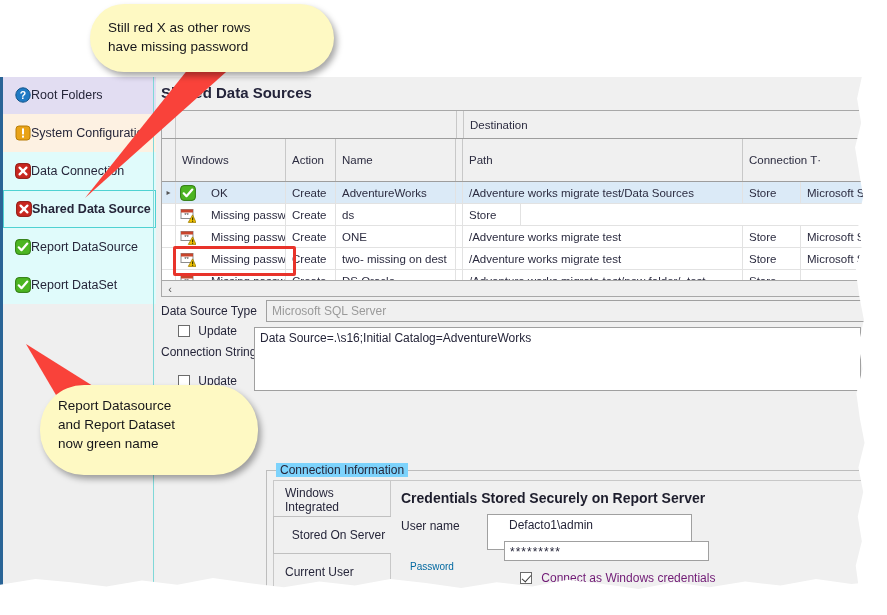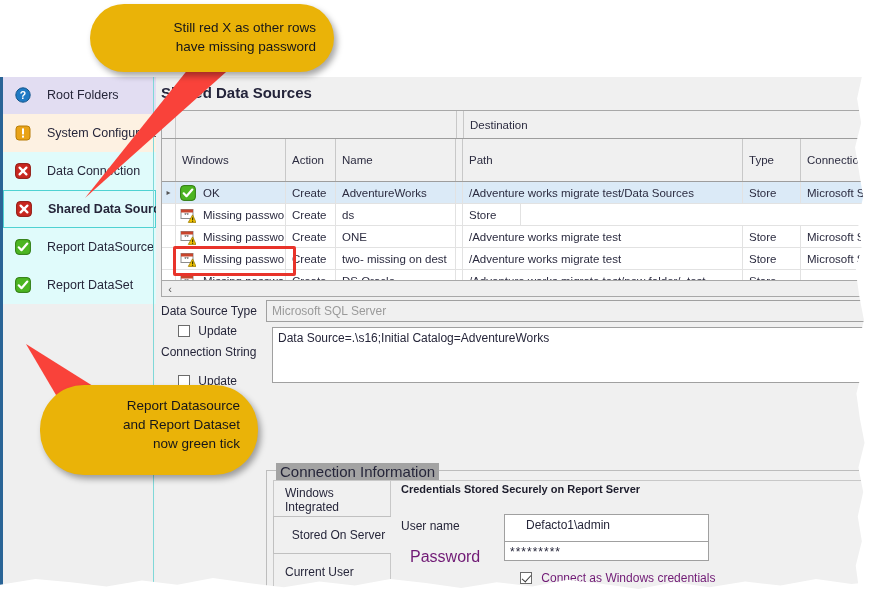--- a/index.html
+++ b/index.html
@@ -9,21 +9,21 @@
 
   
   #app-window{position:absolute;left:0;top:76px;width:873px;height:528px;
               background:#f0f0f0;overflow:hidden;}
 
   
   #sidebar{position:absolute;left:0;top:0;width:156px;height:528px;
            background:#efefef;border-left:3px solid #2a6496;box-sizing:border-box;}
   #sidebar .nav-item{position:relative;height:38px;display:flex;align-items:center;
                      padding-left:12px;box-sizing:border-box;font-size:12.5px;color:#26263a;}
-  #sidebar .nav-item .lbl{margin-left:16px;white-space:nowrap;}
+  #sidebar .nav-item .lbl{margin-left:0;white-space:nowrap;}
   .ni-root{background:#e2ddf2;}
   .ni-sys{background:#fdf1e2;}
   .ni-cyan{background:#e0fbfb;}
   .ni-sel{background:#e0fbfb;border:1px solid #4fd2d2;font-weight:bold;}
 
   .ico{width:16px;height:16px;flex:0 0 16px;display:inline-block;position:relative;}
   .ico svg{display:block;}
 
   
   #main{position:absolute;left:156px;top:0;right:0;height:528px;background:#f0f0f0;}
@@ -47,21 +47,21 @@
   .c-path{width:280px;flex:0 0 280px;}
   .c-type{width:58px;flex:0 0 58px;}
   .c-conn{width:89px;flex:0 0 89px;}
 
   .drow{display:flex;height:21px;border-bottom:1px solid #e2e2e2;background:#fff;}
   .drow>div{border-right:1px solid #e2e2e2;box-sizing:border-box;
             display:flex;align-items:center;padding-left:6px;font-size:11.5px;
             color:#2c2c40;white-space:nowrap;overflow:hidden;}
   .drow.sel>div{background:#dbeaf7;}
   .drow .c-ind{justify-content:center;padding-left:0;color:#555;font-size:8px;}
-  .drow .c-status{padding-left:4px;gap:5px;}
+  .drow .c-status{padding-left:4px;gap:13px;}
   .drow .c-status .ico{margin-right:2px;}
 
   #sel-outline{position:absolute;left:173px;top:170px;width:117px;height:24px;
                border:3px solid #e8332a;border-radius:2px;pointer-events:none;z-index:6;}
 
   
   #grid-scroll{position:absolute;left:5px;top:204px;width:728px;height:17px;
                background:#efefef;border:1px solid #a8a8a8;box-sizing:border-box;
                display:flex;align-items:center;}
   #grid-scroll .sbar-arrow{width:16px;text-align:center;color:#5a5a5a;font-size:11px;}
@@ -73,41 +73,41 @@
        display:inline-block;box-sizing:border-box;position:relative;vertical-align:-2px;}
   .chk.on:after{content:"";position:absolute;left:3px;top:0px;width:4px;height:8px;
                 border:solid #3c3c3c;border-width:0 1.6px 1.6px 0;transform:rotate(42deg);}
   .tbox{position:absolute;background:#fff;border:1px solid #a0a0a0;box-sizing:border-box;
         font-size:12px;color:#26263a;padding:3px 5px;}
   .tbox.ro{background:#f0f0f0;color:#9a9a9a;}
 
   
   #groupbox{position:absolute;left:110px;top:166px;width:607px;height:160px;
             border:1px solid #bdbdbd;}
-  #groupbox-title{position:absolute;left:120px;top:159px;background:#a3a3a3;
-                  padding:0 4px;font-size:15px;color:#26263a;}
+  #groupbox-title{position:absolute;left:120px;top:159px;background:#7dd3fc;
+                  padding:0 4px;font-size:12px;color:#26263a;}
 
   .vtab{position:absolute;left:117px;width:118px;height:38px;
         display:flex;align-items:center;padding-left:12px;box-sizing:border-box;
         font-size:12px;color:#26263a;}
   .vtab.on{background:#f0f0f0;border:1px solid #c0c0c0;border-right:none;z-index:3;justify-content:center;}
   .vtab-group{position:absolute;left:117px;top:176px;width:118px;height:144px;
               border:1px solid #c8c8c8;box-sizing:border-box;background:#f0f0f0;}
   #cred-panel{position:absolute;left:235px;top:176px;width:480px;height:144px;
               background:#f0f0f0;border:1px solid #c8c8c8;border-left:none;box-sizing:border-box;}
 
   
   .vsep{position:absolute;width:1px;background:#7fd8d8;}
 
   
   .tear{position:absolute;background:#ffffff;z-index:30;pointer-events:none;}
 
   
-  .callout{position:absolute;background:#eab308;border-radius:44px;
-           color:#111;text-align:right;z-index:40;
+  .callout{position:absolute;background:#fef9c3;border-radius:44px;
+           color:#111;text-align:left;z-index:40;
            box-shadow:3px 4px 6px rgba(0,0,0,0.35);}
   .callout .ctext{display:block;padding:0 18px;font-size:13.5px;line-height:19px;color:#16161a;}
   .tail{position:absolute;z-index:39;}
   .tail svg{display:block;overflow:visible;}
 </style>
 </head>
 <body>
 
 <div id="app-window">
 
@@ -192,21 +192,20 @@
           <div style="width:428px;flex:0 0 428px;border-right:none;">Destination</div>
         </div>
 
         <div class="hdr-row">
           <div class="c-ind"></div>
           <div class="c-status">Windows</div>
           <div class="c-action">Action</div>
           <div class="c-name">Name</div>
           <div class="c-gap"></div>
           <div class="c-path">Path</div>
-          <div class="c-type">Type</div>
           <div class="c-conn" style="border-right:none;">Connection T·</div>
         </div>
 
         <div class="drow sel">
           <div class="c-ind">▸</div>
           <div class="c-status">
             <span class="ico">
               <svg width="16" height="16" viewBox="0 0 16 16">
                 <rect x="0.6" y="0.6" width="14.8" height="14.8" rx="3.4" fill="#4cb522" stroke="#2f7a12" stroke-width="1"></rect>
                 <path d="M3.7 8.3 L6.5 11.2 L12.3 4.6" stroke="#ffffff" stroke-width="2.2" fill="none" stroke-linecap="round" stroke-linejoin="round"></path>
@@ -327,47 +326,47 @@
         <span class="chk"></span>
         <span style="margin-left:5px;">Update</span>
       </div>
       <div class="tbox ro" style="left:110px;top:-4px;width:607px;height:22px;">Microsoft SQL Server</div>
 
       <div class="fld-label" style="left:5px;top:41px;">Connection String</div>
       <div class="fld-label" style="left:22px;top:70px;">
         <span class="chk"></span>
         <span style="margin-left:5px;">Update</span>
       </div>
-      <div class="tbox" style="left:116px;top:23px;width:607px;height:56px;">Data Source=.\s16;Initial Catalog=AdventureWorks</div>
+      <div class="tbox" style="left:98px;top:23px;width:607px;height:64px;">Data Source=.\s16;Initial Catalog=AdventureWorks</div>
 
       <div id="groupbox"></div>
       <div id="groupbox-title">Connection Information</div>
 
       <div class="vtab-group"></div>
 
       <div class="vtab" style="top:177px;">
         <span>Windows Integrated</span>
       </div>
       <div class="vtab on" style="top:212px;">
         <span>Stored On Server</span>
       </div>
       <div class="vtab" style="top:249px;">
         <span>Current User</span>
       </div>
       <div class="vtab" style="top:284px;">
         <span>Not Required</span>
       </div>
 
       <div id="cred-panel">
-        <div style="position:absolute;left:10px;top:2px;font-size:11px;font-weight:bold;color:#1d1d2c;">Credentials Stored Securely on Report Server</div>
+        <div style="position:absolute;left:10px;top:9px;font-size:14px;font-weight:bold;color:#1d1d2c;">Credentials Stored Securely on Report Server</div>
 
         <div style="position:absolute;left:10px;top:38px;font-size:12px;color:#26263a;">User name</div>
-        <div class="tbox" style="left:113px;top:33px;width:205px;height:36px;padding-left:21px;">Defacto1\admin</div>
-
-        <div style="position:absolute;left:19px;top:67px;font-size:16px;color:#701a75;">Password</div>
+        <div class="tbox" style="left:96px;top:33px;width:205px;height:36px;padding-left:21px;">Defacto1\admin</div>
+
+        <div style="position:absolute;left:19px;top:80px;font-size:10px;color:#0369a1;">Password</div>
         <div class="tbox" style="left:113px;top:60px;width:205px;height:20px;letter-spacing:1px;">*********</div>
 
         <div style="position:absolute;left:129px;top:90px;font-size:12px;color:#701a75;">
           <span class="chk on"></span>
           <span style="margin-left:6px;">Connect as Windows credentials</span>
         </div>
         <div style="position:absolute;left:113px;top:112px;font-size:12px;color:#26263a;">
           <span class="chk"></span>
           <span style="margin-left:6px;">Impersonate the authenticated user after connection</span>
         </div>
@@ -398,14 +397,14 @@
 </div>
 
 <div class="tail" style="left:26px;top:344px;">
   <svg width="130" height="130" viewBox="0 0 130 130">
     <path d="M0 0 L118 74 L60 102 Z" fill="#f9423a"></path>
   </svg>
 </div>
 <div class="callout" style="left:40px;top:385px;width:218px;height:90px;padding-top:11px;box-sizing:border-box;">
   <span class="ctext">Report Datasource</span>
   <span class="ctext">and Report Dataset</span>
-  <span class="ctext">now green tick</span>
+  <span class="ctext">now green name</span>
 </div>
 
 </body></html>

